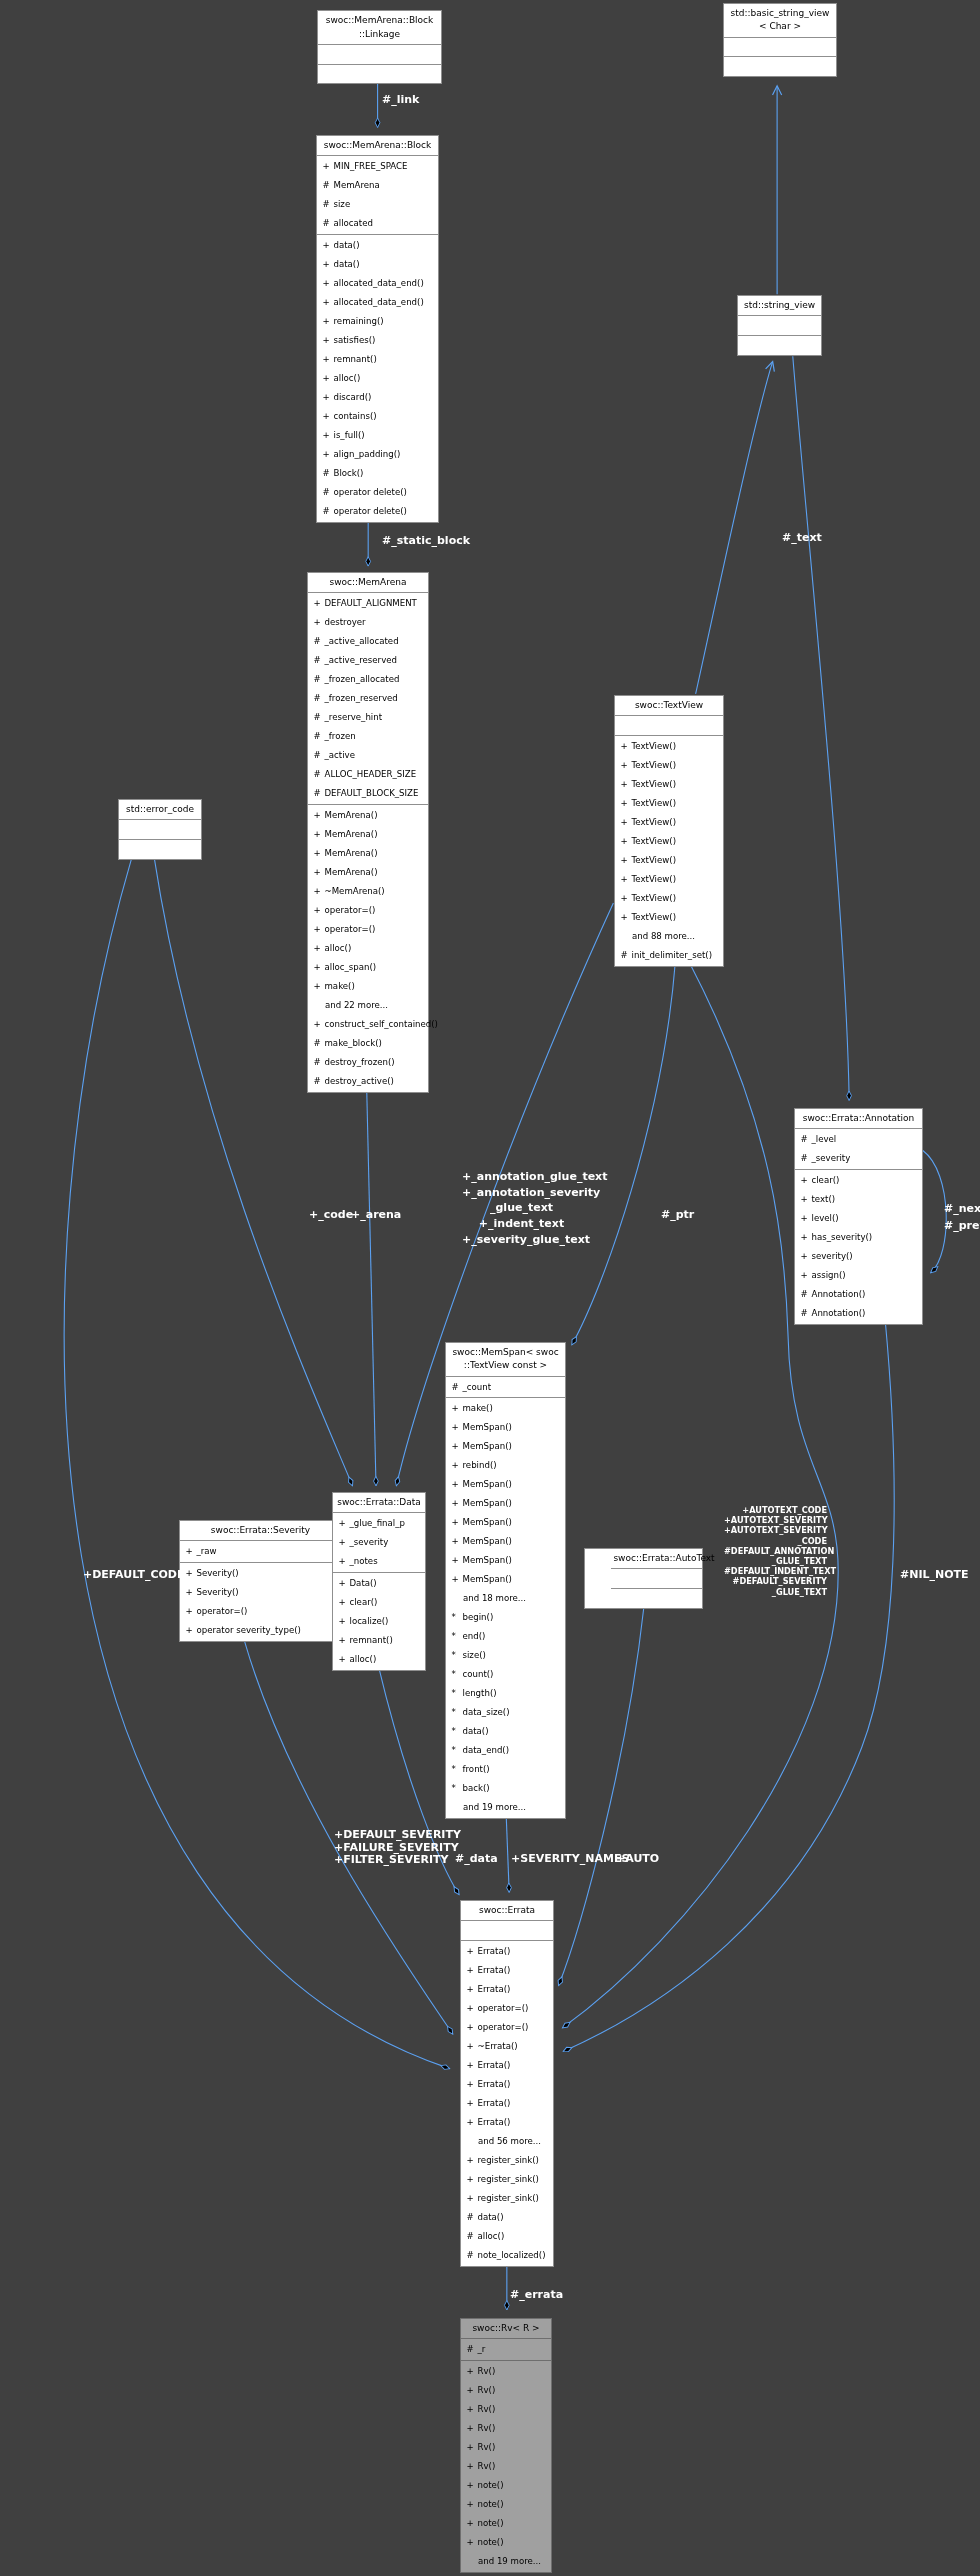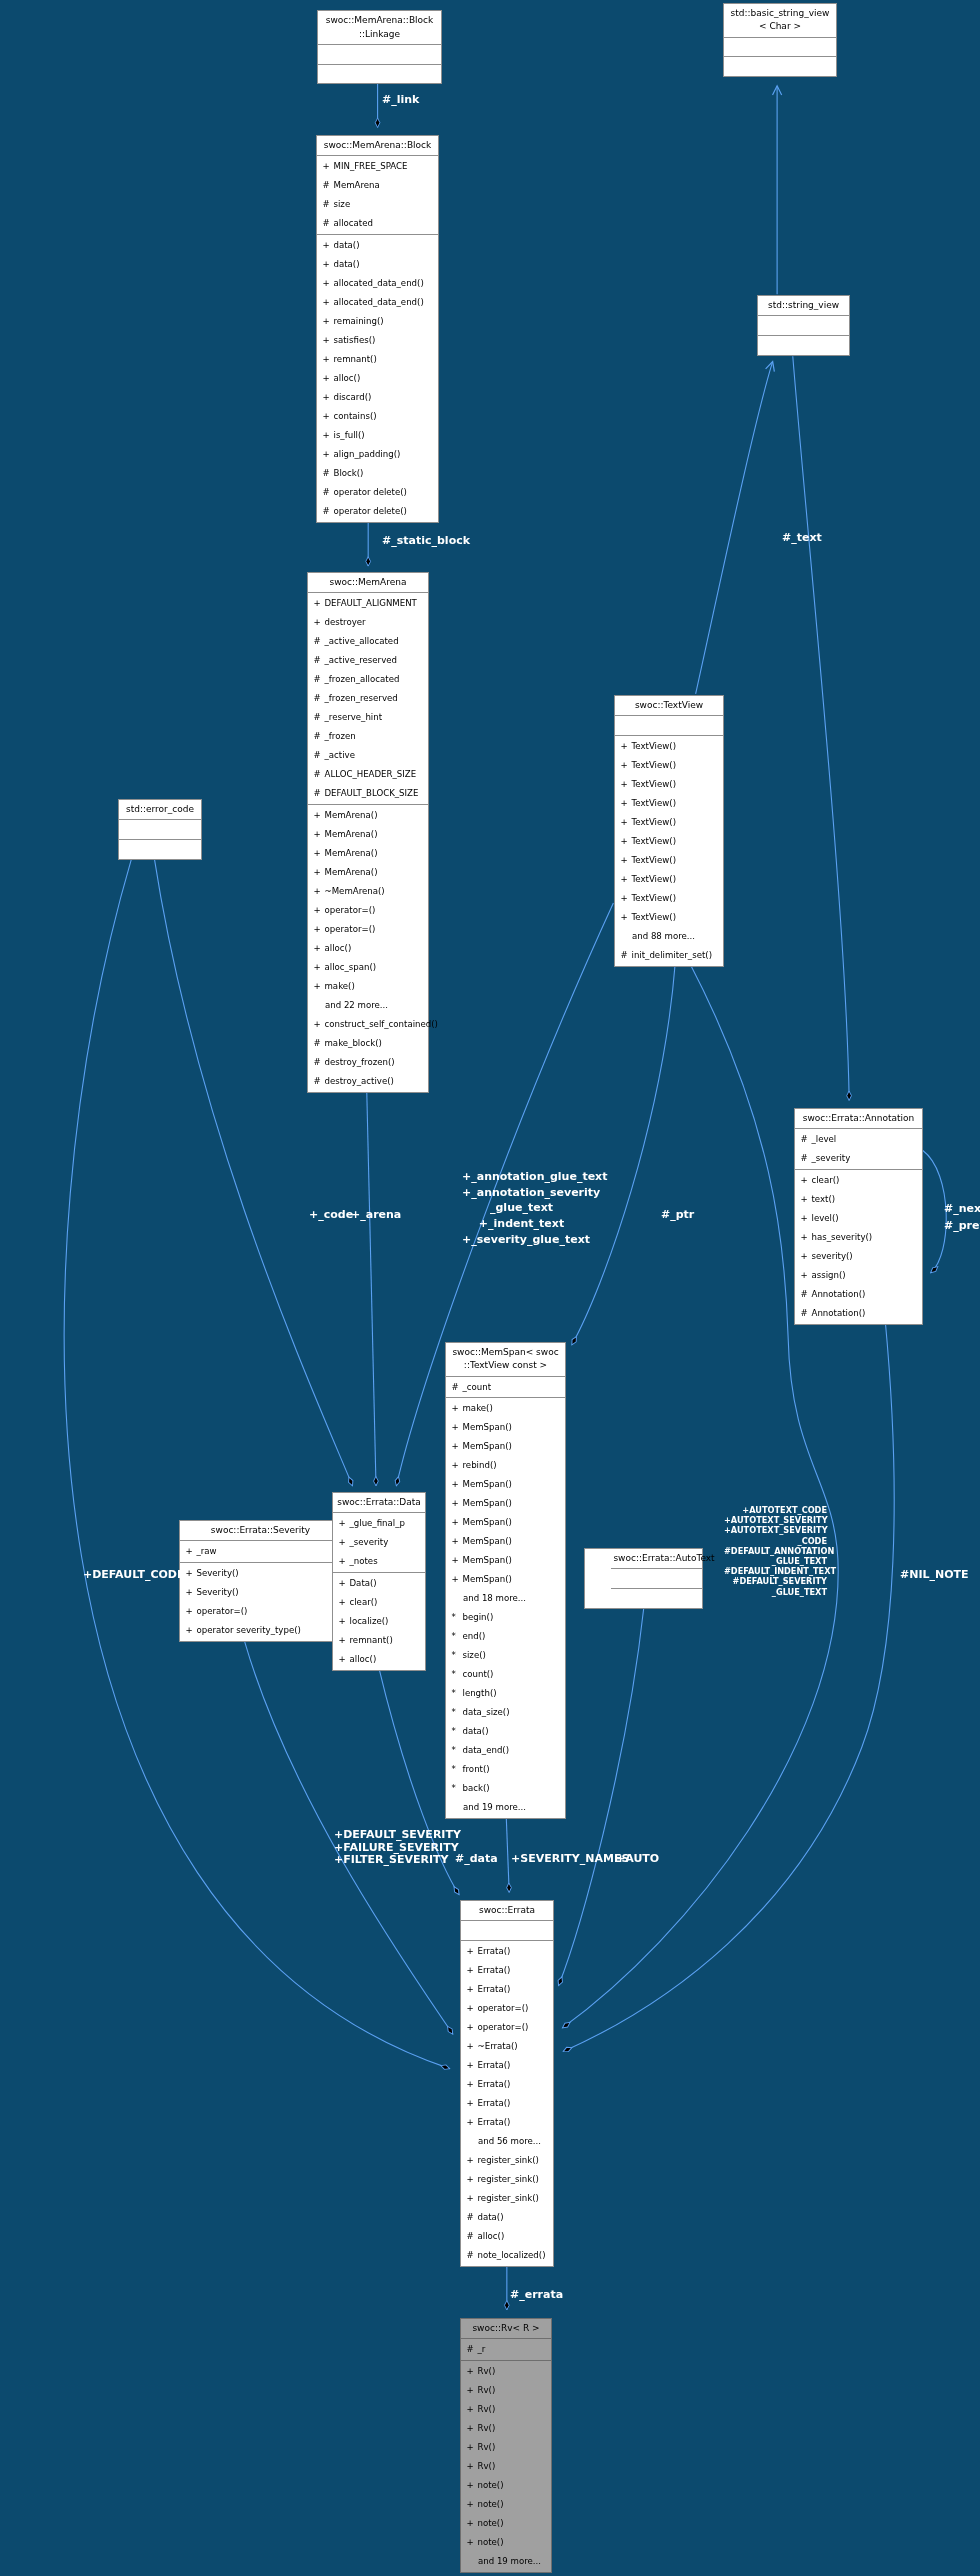--- a/index.html
+++ b/index.html
@@ -17,21 +17,21 @@
   .pfx{width:11px;flex:none;}
   .row.more{padding-left:17px;}
   .uml-box.gray{background:#a0a0a0;border-color:#6e6e6e;}
   .uml-box.gray .uml-title,.uml-box.gray .sec{border-color:#6e6e6e;}
   .elabel{position:absolute;color:#fff;font-weight:bold;font-size:11px;line-height:15.7px;
           white-space:nowrap;}
 </style>
 </head>
 <body>
 
-<div id="canvas" style="background: #0c4a6e;">
+<div id="canvas" style="background: #404040;">
   <svg id="edges" xmlns="http://www.w3.org/2000/svg" viewBox="0 0 1251 3287" width="980" height="2576">
     <defs>
       <marker id="mDiamond" viewBox="0 0 14 8" refX="13" refY="4" markerWidth="14" markerHeight="8" markerUnits="userSpaceOnUse" orient="auto" overflow="visible">
         <path d="M1,4 L7,1 L13,4 L7,7 Z" fill="#000" stroke="#5ba1f2" stroke-width="1.2"></path>
       </marker>
       <marker id="mArrow" viewBox="0 0 12 12" refX="10" refY="6" markerWidth="14" markerHeight="14" markerUnits="userSpaceOnUse" orient="auto" overflow="visible">
         <path d="M1,1 L11,6 L1,11" fill="none" stroke="#5ba1f2" stroke-width="1.3"></path>
       </marker>
     </defs>
   <path d="M482,104 L482,162" class="edge" marker-end="url(#mDiamond)"></path>
@@ -264,21 +264,21 @@
       <div class="sec last"></div>
     </div>
     <div class="uml-box" style="left: 723px; top: 3.1px; width: 114px;">
       <div class="uml-title">
         <div>std::basic_string_view</div>
         <div>&lt; Char &gt;</div>
       </div>
       <div class="sec"></div>
       <div class="sec last"></div>
     </div>
-    <div class="uml-box" style="left: 737px; top: 295px; width: 93px; margin-left: 20px;">
+    <div class="uml-box" style="left: 737px; top: 295px; width: 85px;">
       <div class="uml-title">
         <div>std::string_view</div>
       </div>
       <div class="sec"></div>
       <div class="sec last"></div>
     </div>
     <div class="uml-box" style="left: 614px; top: 695px; width: 110px;">
       <div class="uml-title">
         <div>swoc::TextView</div>
       </div>

